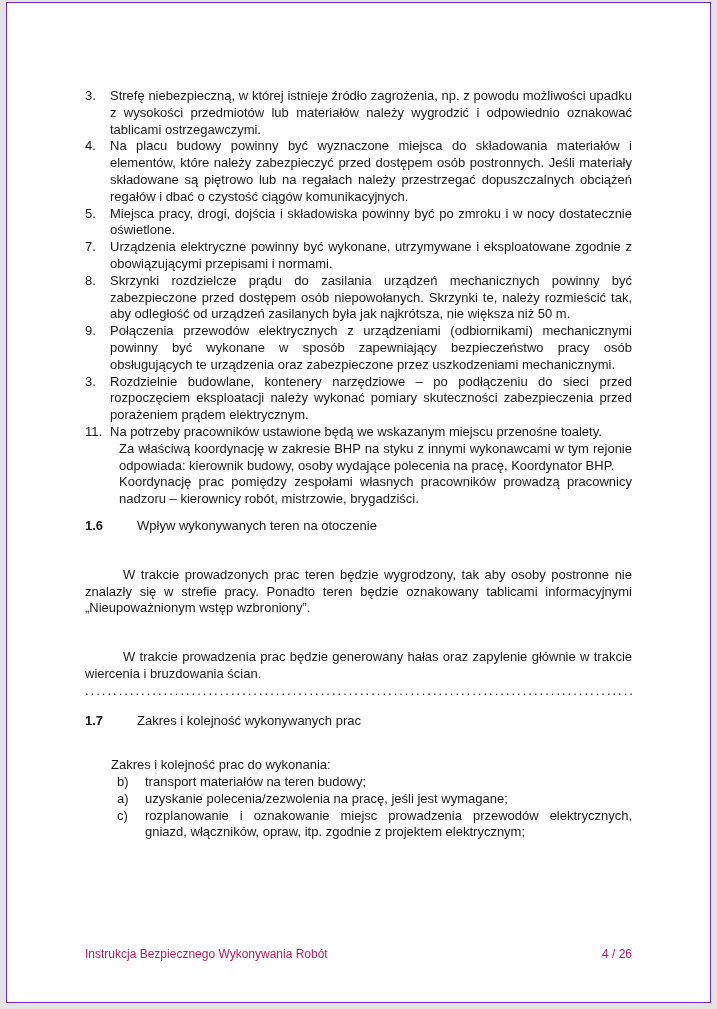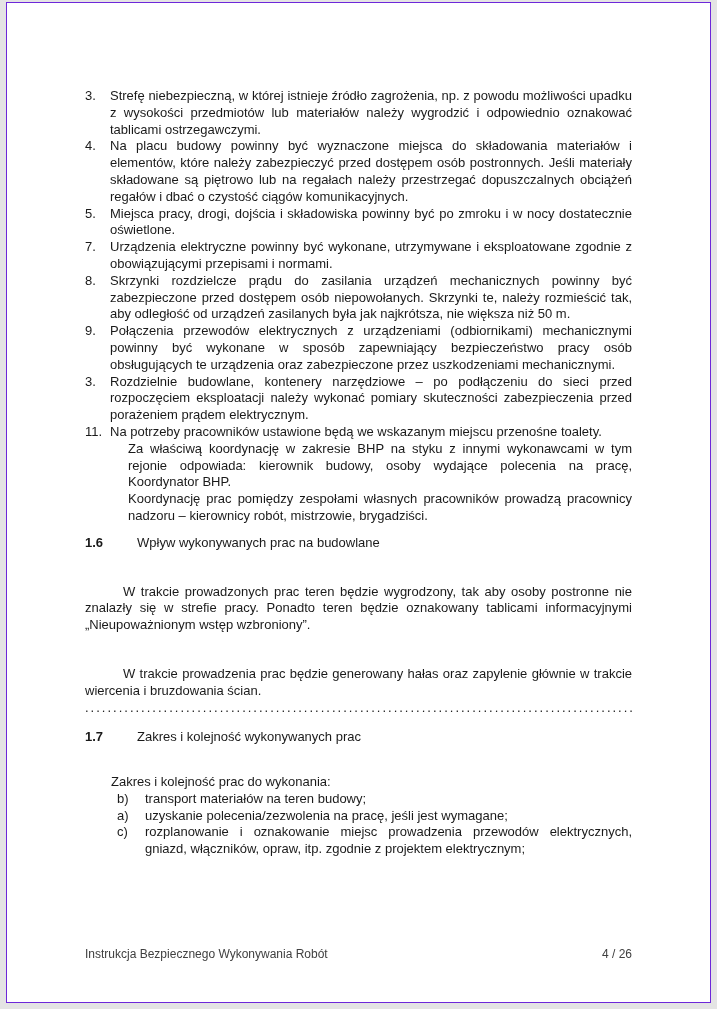--- a/index.html
+++ b/index.html
@@ -33,21 +33,21 @@
     padding-left: 25px;
     text-align: justify;
   }
   .li .num {
     display: inline-block;
     width: 25px;
     margin-left: -25px;
     vertical-align: top;
   }
   .li-cont {
-    margin-left: 43px;
+    margin-left: 34px;
     text-align: justify;
   }
   .li.dots-item { text-align: left; }
   .dots {
     letter-spacing: 2px;
     white-space: nowrap;
   }
   
   .sec-heading { margin-top: 10px; margin-bottom: 19px; }
   .sec-heading .sec-num {
@@ -83,42 +83,42 @@
   }
   
   .footer {
     position: absolute;
     left: 78px;
     right: 78px;
     top: 944px;
     display: flex;
     justify-content: space-between;
     font-size: 12px;
-    color: #404040;
+    color: #be185d;
     line-height: 14px;
   }
 </style>
 </head>
 <body>
 
 <div class="canvas">
   <div class="page">
 
     <div class="li"><span class="num">3.</span><span class="txt">Strefę niebezpieczną, w której istnieje źródło zagrożenia, np. z powodu możliwości upadku z wysokości przedmiotów lub materiałów należy wygrodzić i odpowiednio oznakować tablicami ostrzegawczymi.</span></div>
     <div class="li"><span class="num">4.</span><span class="txt">Na placu budowy powinny być wyznaczone miejsca do składowania materiałów i elementów, które należy zabezpieczyć przed dostępem osób postronnych. Jeśli materiały składowane są piętrowo lub na regałach należy przestrzegać dopuszczalnych obciążeń regałów i dbać o czystość ciągów komunikacyjnych.</span></div>
     <div class="li"><span class="num">5.</span><span class="txt">Miejsca pracy, drogi, dojścia i składowiska powinny być po zmroku i w nocy dostatecznie oświetlone.</span></div>
     <div class="li"><span class="num">7.</span><span class="txt">Urządzenia elektryczne powinny być wykonane, utrzymywane i eksploatowane zgodnie z obowiązującymi przepisami i normami.</span></div>
     <div class="li"><span class="num">8.</span><span class="txt">Skrzynki rozdzielcze prądu do zasilania urządzeń mechanicznych powinny być zabezpieczone przed dostępem osób niepowołanych. Skrzynki te, należy rozmieścić tak, aby odległość od urządzeń zasilanych była jak najkrótsza, nie większa niż 50 m.</span></div>
     <div class="li"><span class="num">9.</span><span class="txt">Połączenia przewodów elektrycznych z urządzeniami (odbiornikami) mechanicznymi powinny być wykonane w sposób zapewniający bezpieczeństwo pracy osób obsługujących te urządzenia oraz zabezpieczone przez uszkodzeniami mechanicznymi.</span></div>
     <div class="li"><span class="num">3.</span><span class="txt">Rozdzielnie budowlane, kontenery narzędziowe – po podłączeniu do sieci przed rozpoczęciem eksploatacji należy wykonać pomiary skuteczności zabezpieczenia przed porażeniem prądem elektrycznym.</span></div>
     <div class="li"><span class="num">11.</span><span class="txt">Na potrzeby pracowników ustawione będą we wskazanym miejscu przenośne toalety.</span></div>
     <div class="li-cont">Za właściwą koordynację w zakresie BHP na styku z innymi wykonawcami w tym rejonie odpowiada: kierownik budowy, osoby wydające polecenia na pracę, Koordynator BHP.</div>
     <div class="li-cont">Koordynację prac pomiędzy zespołami własnych pracowników prowadzą pracownicy nadzoru – kierownicy robót, mistrzowie, brygadziści.</div>
 
-    <div class="sec-heading"><span class="sec-num">1.6</span><span class="sec-title">Wpływ wykonywanych prac na budowlane</span></div>
+    <div class="sec-heading"><span class="sec-num">1.6</span><span class="sec-title">Wpływ wykonywanych teren na otoczenie</span></div>
 
     <div class="para">W trakcie prowadzonych prac teren będzie wygrodzony, tak aby osoby postronne nie znalazły się w strefie pracy. Ponadto teren będzie oznakowany tablicami informacyjnymi „Nieupoważnionym wstęp wzbroniony”.</div>
     <div class="para">W trakcie prowadzenia prac będzie generowany hałas oraz zapylenie głównie w trakcie wiercenia i bruzdowania ścian.</div>
 
     <div class="dotline">..............................................................................................................</div>
 
     <div class="sec-heading second"><span class="sec-num">1.7</span><span class="sec-title">Zakres i kolejność wykonywanych prac</span></div>
 
     <div class="intro">Zakres i kolejność prac do wykonania:</div>
 

